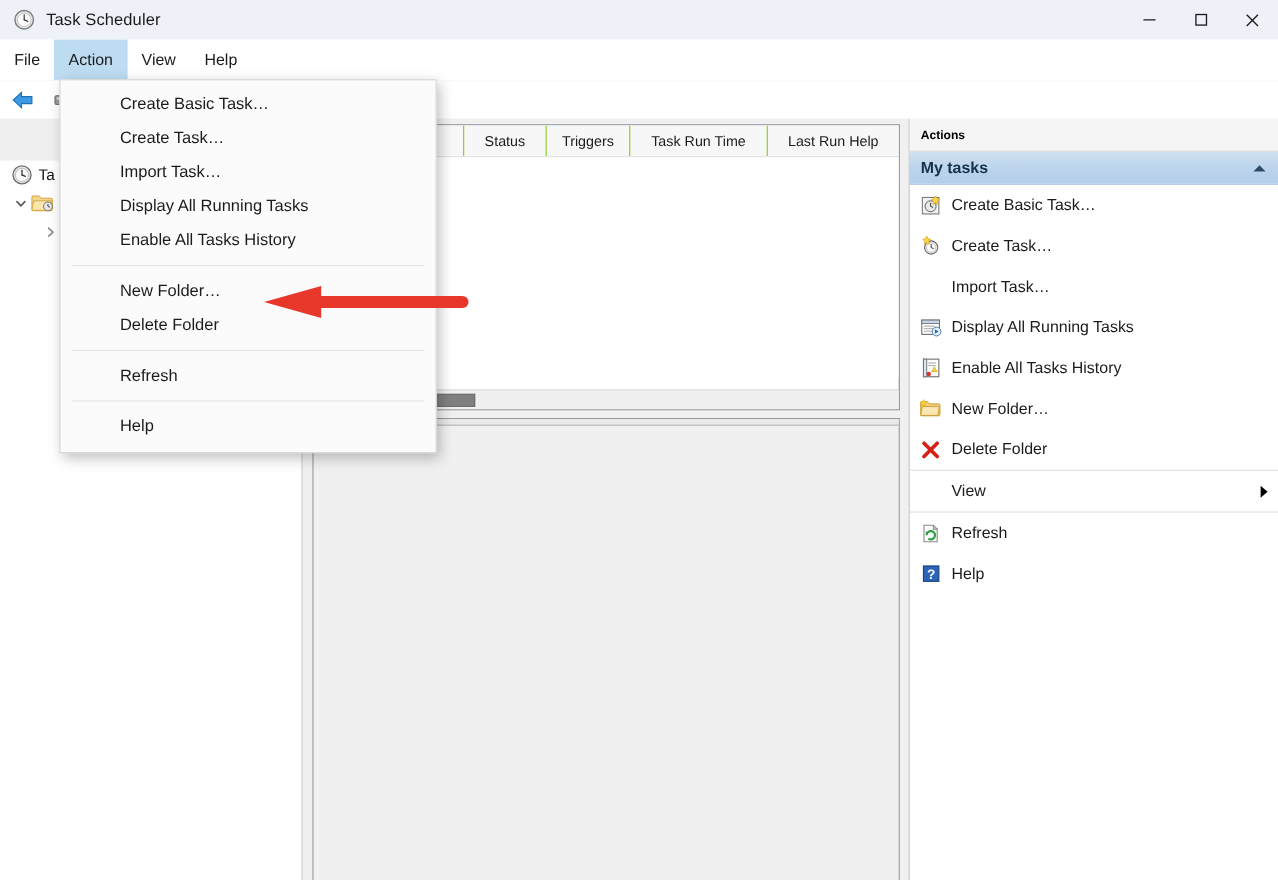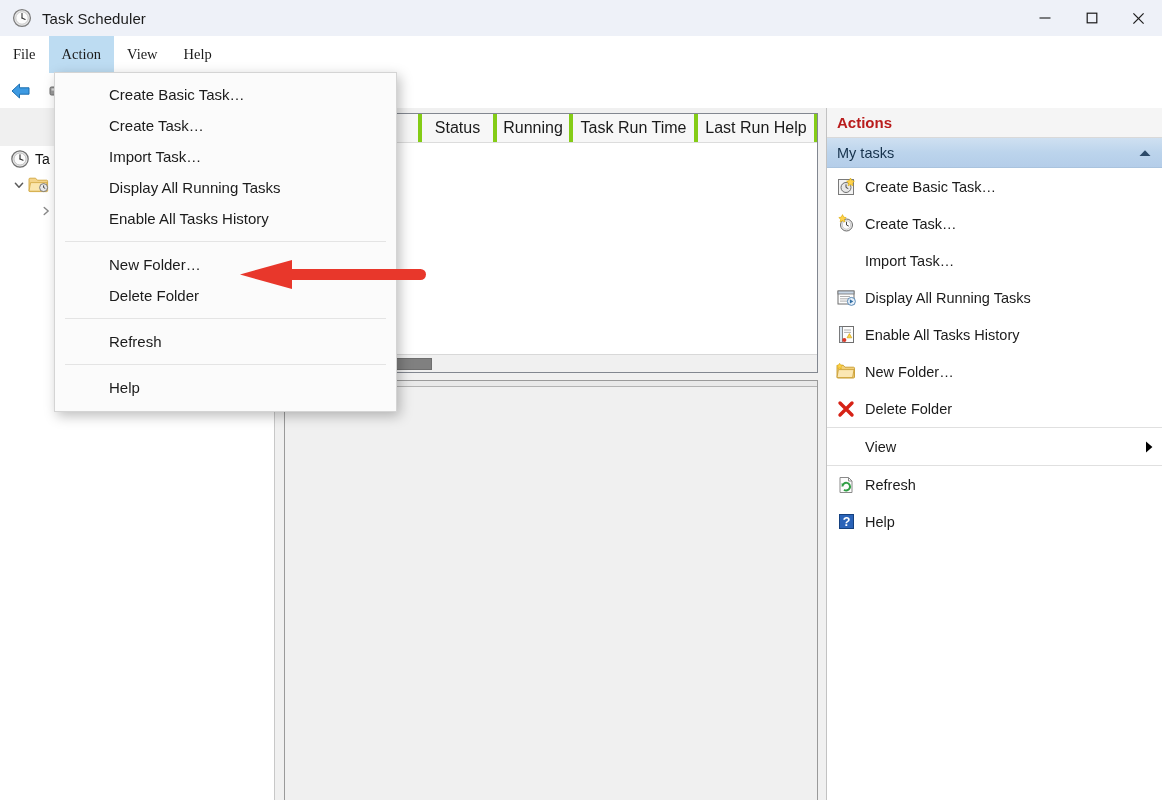--- a/index.html
+++ b/index.html
@@ -59,21 +59,20 @@
 
   
   .menubar {
     position: absolute;
     left: 0; top: 36px;
     width: 1162px; height: 37px;
     background: #ffffff;
     display: flex;
     align-items: flex-end;
     border-bottom: 1px solid #e6e6e6;
-    font-family: Liberation Serif, serif;
   }
   .menu-item {
     display: flex;
     align-items: center;
     padding: 0 13px;
     font-size: 14.5px;
     color: #1b1b1b;
     height: 37px;
   }
   .menu-item.active {
@@ -186,23 +185,23 @@
     height: 29px;
     background: #f7f7f7;
     border-bottom: 1px solid #dcdcdc;
     box-sizing: border-box;
     overflow: hidden;
   }
   .col {
     display: flex;
     align-items: center;
     justify-content: center;
-    font-size: 16px;
+    font-size: 13px;
     color: #1b1b1b;
-    border-right: 4px solid #84cc16;
+    border-right: 1px solid #84cc16;
     box-sizing: border-box;
     white-space: nowrap;
     flex: none;
     height: 28px;
   }
   .list-body {
     background: #ffffff;
     height: 200px;
   }
   .list-hscroll {
@@ -246,37 +245,38 @@
     height: 692px;
     background: #ffffff;
     border-left: 1px solid #c2c2c2;
     box-sizing: border-box;
   }
   .actions-title {
     height: 30px;
     display: flex;
     align-items: center;
     padding-left: 10px;
-    font-size: 15px;
+    font-size: 11px;
     font-weight: bold;
-    color: #b91c1c;
+    color: #000000;
     background: #f5f5f5;
     border-bottom: 1px solid #d9d9d9;
     box-sizing: border-box;
   }
   .actions-group-head {
     height: 30px;
     display: flex;
     align-items: center;
     padding: 0 10px 0 10px;
     font-size: 14.5px;
     color: #15314b;
     background: linear-gradient(to bottom, #cfe0f1 0%, #bcd4ec 50%, #b4cde9 100%);
     border-bottom: 1px solid #a9c3de;
     box-sizing: border-box;
+    font-weight: bold;
   }
   .actions-group-head .collapse-arrow {
     margin-left: auto;
     color: #2c4a68;
     display: flex;
   }
   .action-row {
     height: 37px;
     display: flex;
     align-items: center;
@@ -433,21 +433,21 @@
         <div class="thumb"></div>
       </div>
     </div>
 
     <div class="mid-pane">
 
       <div class="list-box">
         <div class="col-header">
           <div class="col" style="width:137px"></div>
           <div class="col" style="width:75px">Status</div>
-          <div class="col" style="width:76px">Running</div>
+          <div class="col" style="width:76px">Triggers</div>
           <div class="col" style="width:125px">Task Run Time</div>
           <div class="col" style="width:120px">Last Run Help</div>
         </div>
         <div class="list-body"></div>
         <div class="list-hscroll">
           <div class="thumb"></div>
         </div>
       </div>
 
       <div class="detail-box">

